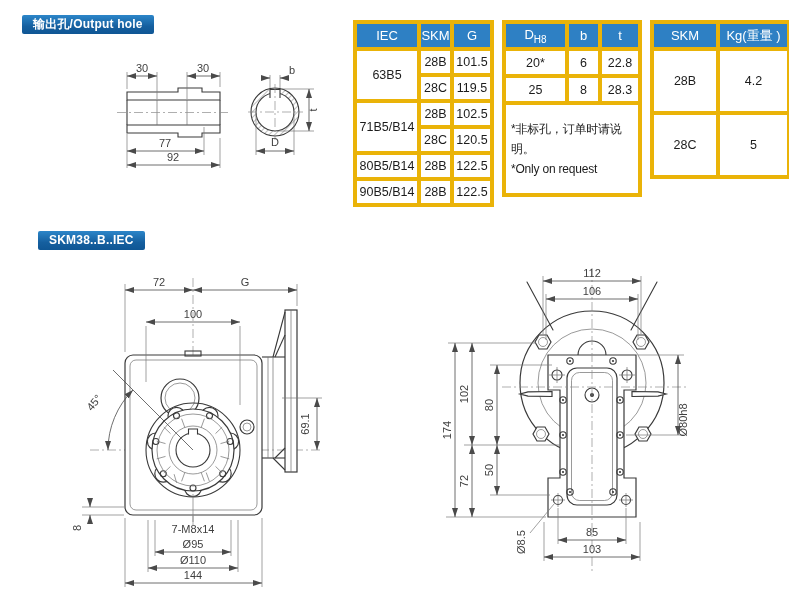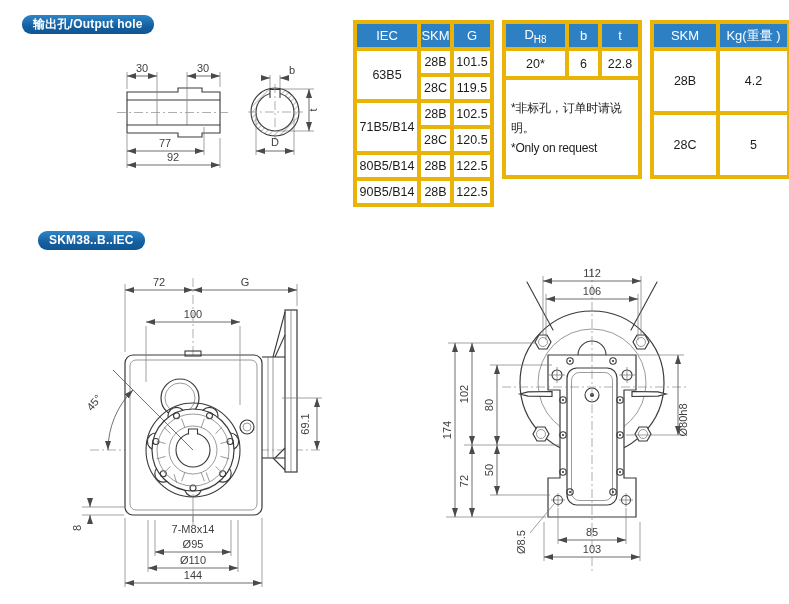--- a/index.html
+++ b/index.html
@@ -1,20 +1,20 @@
 <!DOCTYPE html>
 <html><head>
 <meta charset="utf-8">
 <style>
   html,body{margin:0;padding:0}
   body{width:789px;height:604px;position:relative;background:#fff;
        font-family:"Liberation Sans","DejaVu Sans",sans-serif;overflow:hidden}
   .badge{position:absolute;background:linear-gradient(180deg,#2c86c9 0%,#155f9f 60%,#0f5694 100%);
          color:#fff;font-size:12px;font-weight:bold;line-height:19px;padding:0 11px;
-         border-radius:9px;letter-spacing:0.2px}
+         border-radius:2px;letter-spacing:0.2px}
   .dtable{position:absolute;border-collapse:collapse;table-layout:fixed;
           font-size:12.5px;color:#1c1c1c;text-align:center;background:#fff}
   .dtable th,.dtable td{border:4px solid #eab308;padding:0;overflow:hidden;white-space:nowrap}
   .dtable th{background:#2e80c4;color:#fff;font-weight:normal;font-size:13px;height:23px}
   .dtable td{height:22px}
   .dtable td.note{text-align:left;vertical-align:middle;padding:0 4px 0 5px;font-size:12px;
                   line-height:20px;white-space:normal;letter-spacing:-0.2px}
   .dtable sub{font-size:10px}
   .kg-cn{color:#ffffff}
   svg{position:absolute;overflow:visible}
@@ -89,20 +89,25 @@
       <th><span>D</span><sub>H8</sub></th>
       <th>b</th>
       <th>t</th>
     </tr>
   </thead>
   <tbody>
     <tr>
       <td style="height:23px">20*</td>
       <td>6</td>
       <td>22.8</td>
+    </tr>
+    <tr>
+      <td style="height:23px">25</td>
+      <td>8</td>
+      <td>28.3</td>
     </tr>
     <tr>
       <td class="note" colspan="3" style="height:88px">
         <div>*非标孔，订单时请说明。</div>
         <div>*Only on request</div>
       </td>
     </tr>
   </tbody>
 </table>
 

